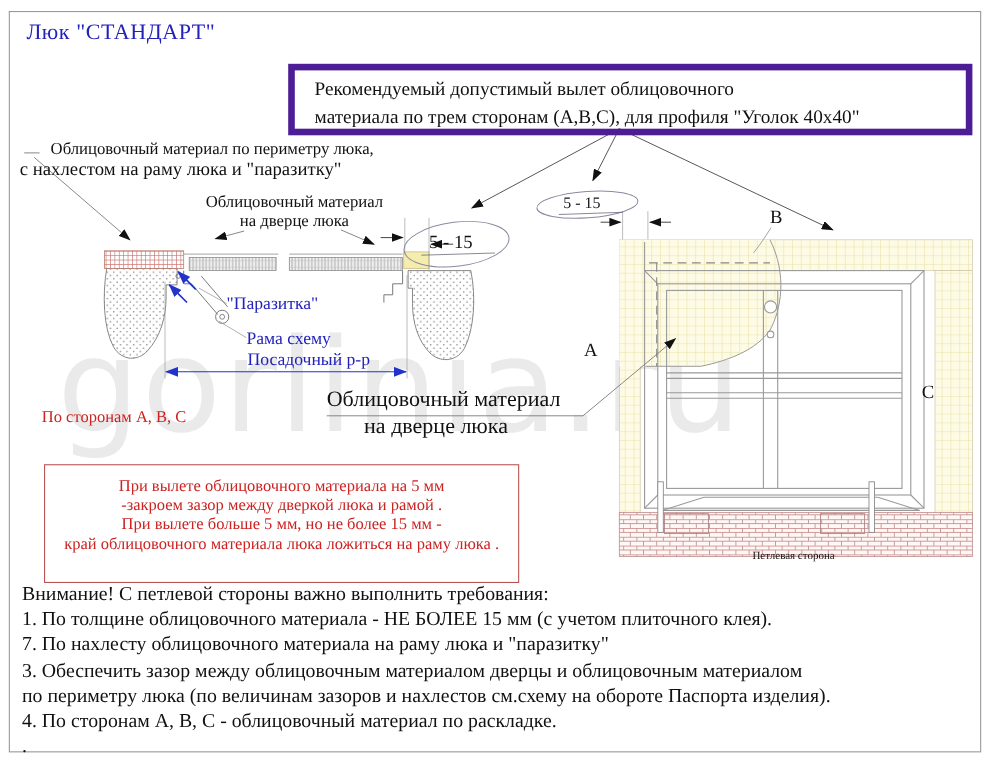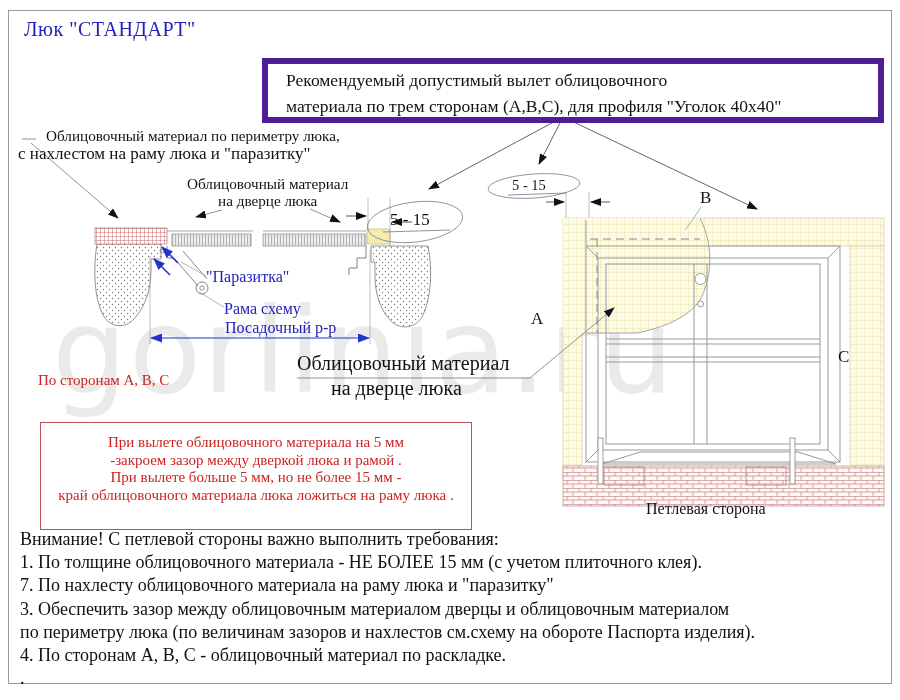--- a/index.html
+++ b/index.html
@@ -191,21 +191,21 @@
 
 <div class="abs txt" style="left:390px;top:210px;font-size:17px;">5 - 15</div>
 <div class="abs txt" style="left:512px;top:177px;font-size:14.5px;">5 - 15</div>
 
 <div class="abs txt" style="left:297px;top:352px;font-size:20px;">Облицовочный материал</div>
 <div class="abs txt" style="left:331px;top:377px;font-size:20px;">на дверце люка</div>
 
 <div class="abs txt" style="left:531px;top:309px;font-size:17px;">А</div>
 <div class="abs txt" style="left:700px;top:188px;font-size:17px;">В</div>
 <div class="abs txt" style="left:838px;top:347px;font-size:17px;">С</div>
-<div class="abs txt" style="left:646px;top:500px;font-size:16px;">Петлевая сторона</div>
+<div class="abs txt" style="left:684px;top:500px;font-size:10px;">Петлевая сторона</div>
 
 <div class="abs txt red" style="left:38px;top:372px;font-size:15px;">По сторонам А, В, С</div>
 
 <div id="red-box" class="red">
   <div>При вылете облицовочного материала  на 5 мм</div>
   <div class="u">-закроем зазор между дверкой люка и рамой .</div>
   <div>При вылете больше 5 мм, но не более 15 мм -</div>
   <div class="u">край облицовочного материала люка ложиться на раму люка .</div>
 </div>
 

